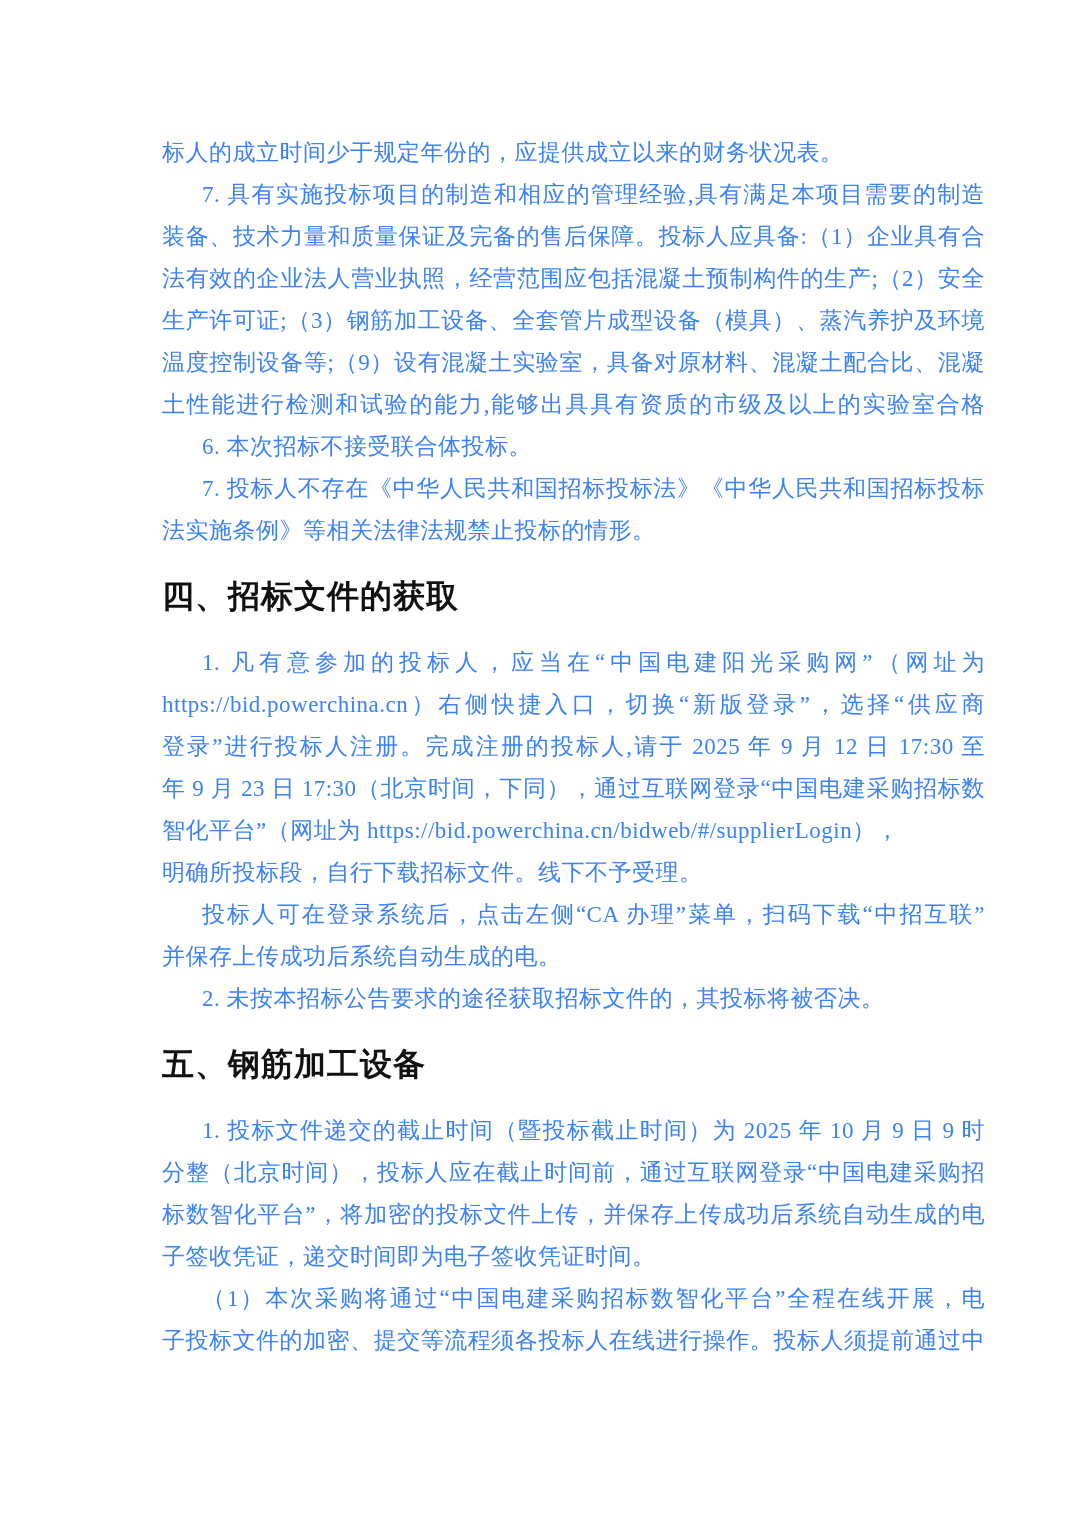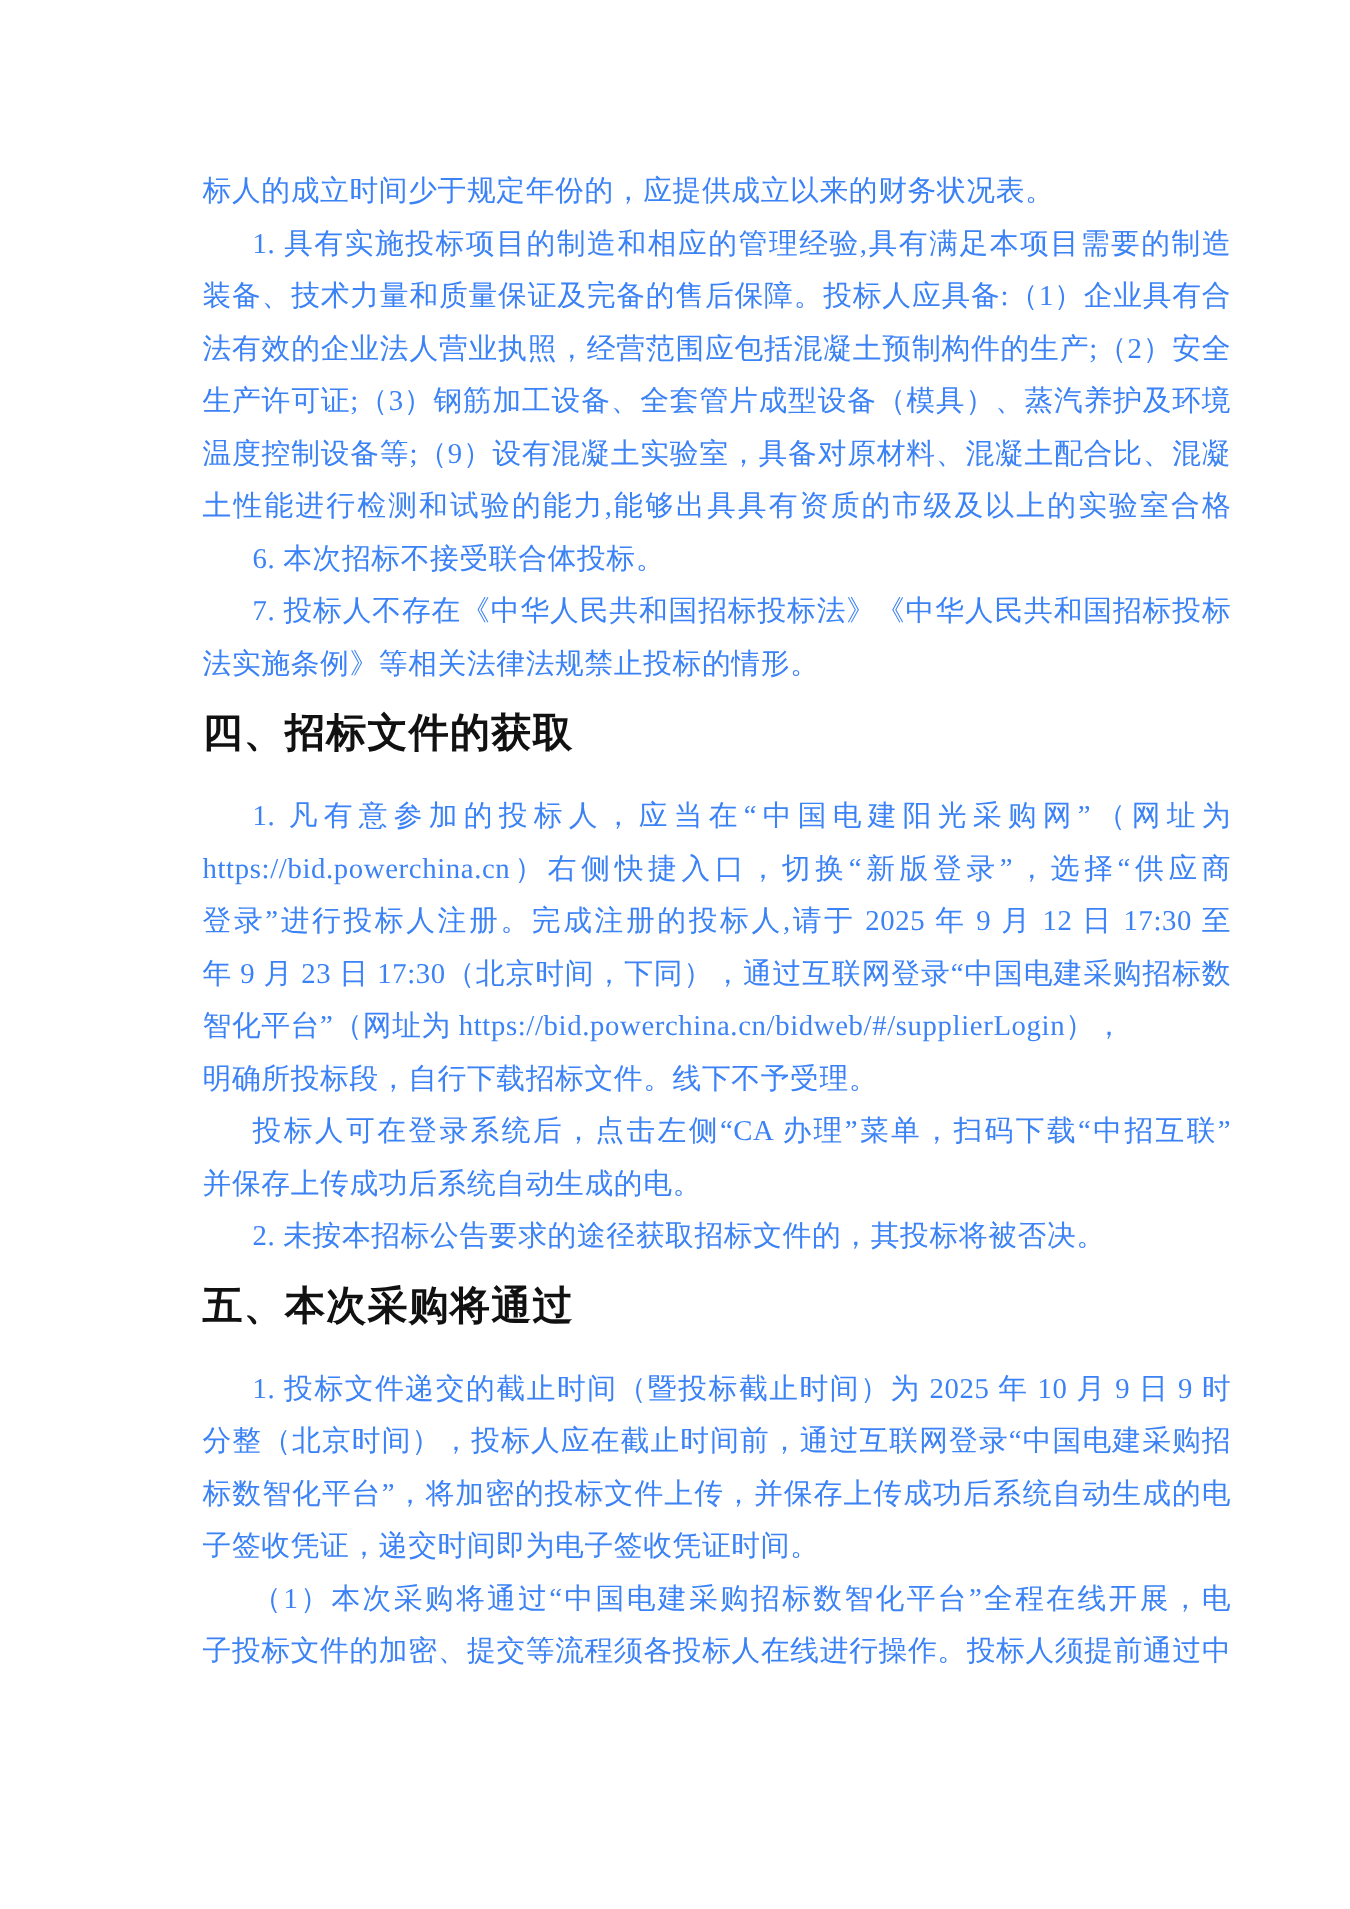--- a/index.html
+++ b/index.html
@@ -37,52 +37,52 @@
   }
   .line.indent {
     text-indent: 40px;
   }
   .heading {
     font-family: "Liberation Sans", "DejaVu Sans", sans-serif;
     font-weight: 700;
     font-size: 32px;
     line-height: 44px;
     height: 44px;
-    margin: 12px 0 24px 0;
+    margin: 22px 0 24px 0;
     color: #111111;
     letter-spacing: 1px;
     text-align: left;
   }
 </style>
 </head>
 <body>
 
 <div class="page" style="background: rgb(255, 255, 255); color: rgb(27, 27, 27);">
   <div class="content">
       <div class="line flush">标人的成立时间少于规定年份的，应提供成立以来的财务状况表。</div>
-      <div class="line indent">1. 具有实施投标项目的制造和相应的管理经验,具有满足本项目需要的制造</div>
+      <div class="line indent">7. 具有实施投标项目的制造和相应的管理经验,具有满足本项目需要的制造</div>
       <div class="line">装备、技术力量和质量保证及完备的售后保障。投标人应具备:（1）企业具有合</div>
       <div class="line">法有效的企业法人营业执照，经营范围应包括混凝土预制构件的生产;（2）安全</div>
       <div class="line">生产许可证;（3）钢筋加工设备、全套管片成型设备（模具）、蒸汽养护及环境</div>
       <div class="line">温度控制设备等;（9）设有混凝土实验室，具备对原材料、混凝土配合比、混凝</div>
       <div class="line">土性能进行检测和试验的能力,能够出具具有资质的市级及以上的实验室合格证。</div>
       <div class="line indent flush">6. 本次招标不接受联合体投标。</div>
       <div class="line indent">7. 投标人不存在《中华人民共和国招标投标法》《中华人民共和国招标投标</div>
       <div class="line flush">法实施条例》等相关法律法规禁止投标的情形。</div>
       <h2 class="heading">四、招标文件的获取</h2>
       <div class="line indent">1. 凡有意参加的投标人，应当在“中国电建阳光采购网”（网址为</div>
       <div class="line">https://bid.powerchina.cn）右侧快捷入口，切换“新版登录”，选择“供应商</div>
       <div class="line">登录”进行投标人注册。完成注册的投标人,请于 2025 年 9 月 12 日 17:30 至 2025</div>
       <div class="line">年 9 月 23 日 17:30（北京时间，下同），通过互联网登录“中国电建采购招标数</div>
       <div class="line flush">智化平台”（网址为 https://bid.powerchina.cn/bidweb/#/supplierLogin），</div>
       <div class="line flush">明确所投标段，自行下载招标文件。线下不予受理。</div>
       <div class="line indent">投标人可在登录系统后，点击左侧“CA 办理”菜单，扫码下载“中招互联”</div>
       <div class="line flush">并保存上传成功后系统自动生成的电。</div>
       <div class="line indent flush">2. 未按本招标公告要求的途径获取招标文件的，其投标将被否决。</div>
-      <h2 class="heading">五、本次采购将通过</h2>
+      <h2 class="heading">五、钢筋加工设备</h2>
       <div class="line indent">1. 投标文件递交的截止时间（暨投标截止时间）为 2025 年 10 月 9 日 9 时 30</div>
       <div class="line">分整（北京时间），投标人应在截止时间前，通过互联网登录“中国电建采购招</div>
       <div class="line">标数智化平台”，将加密的投标文件上传，并保存上传成功后系统自动生成的电</div>
       <div class="line flush">子签收凭证，递交时间即为电子签收凭证时间。</div>
       <div class="line indent">（1）本次采购将通过“中国电建采购招标数智化平台”全程在线开展，电</div>
       <div class="line">子投标文件的加密、提交等流程须各投标人在线进行操作。投标人须提前通过中</div>
     </div>
 </div>
 
 </body></html>

